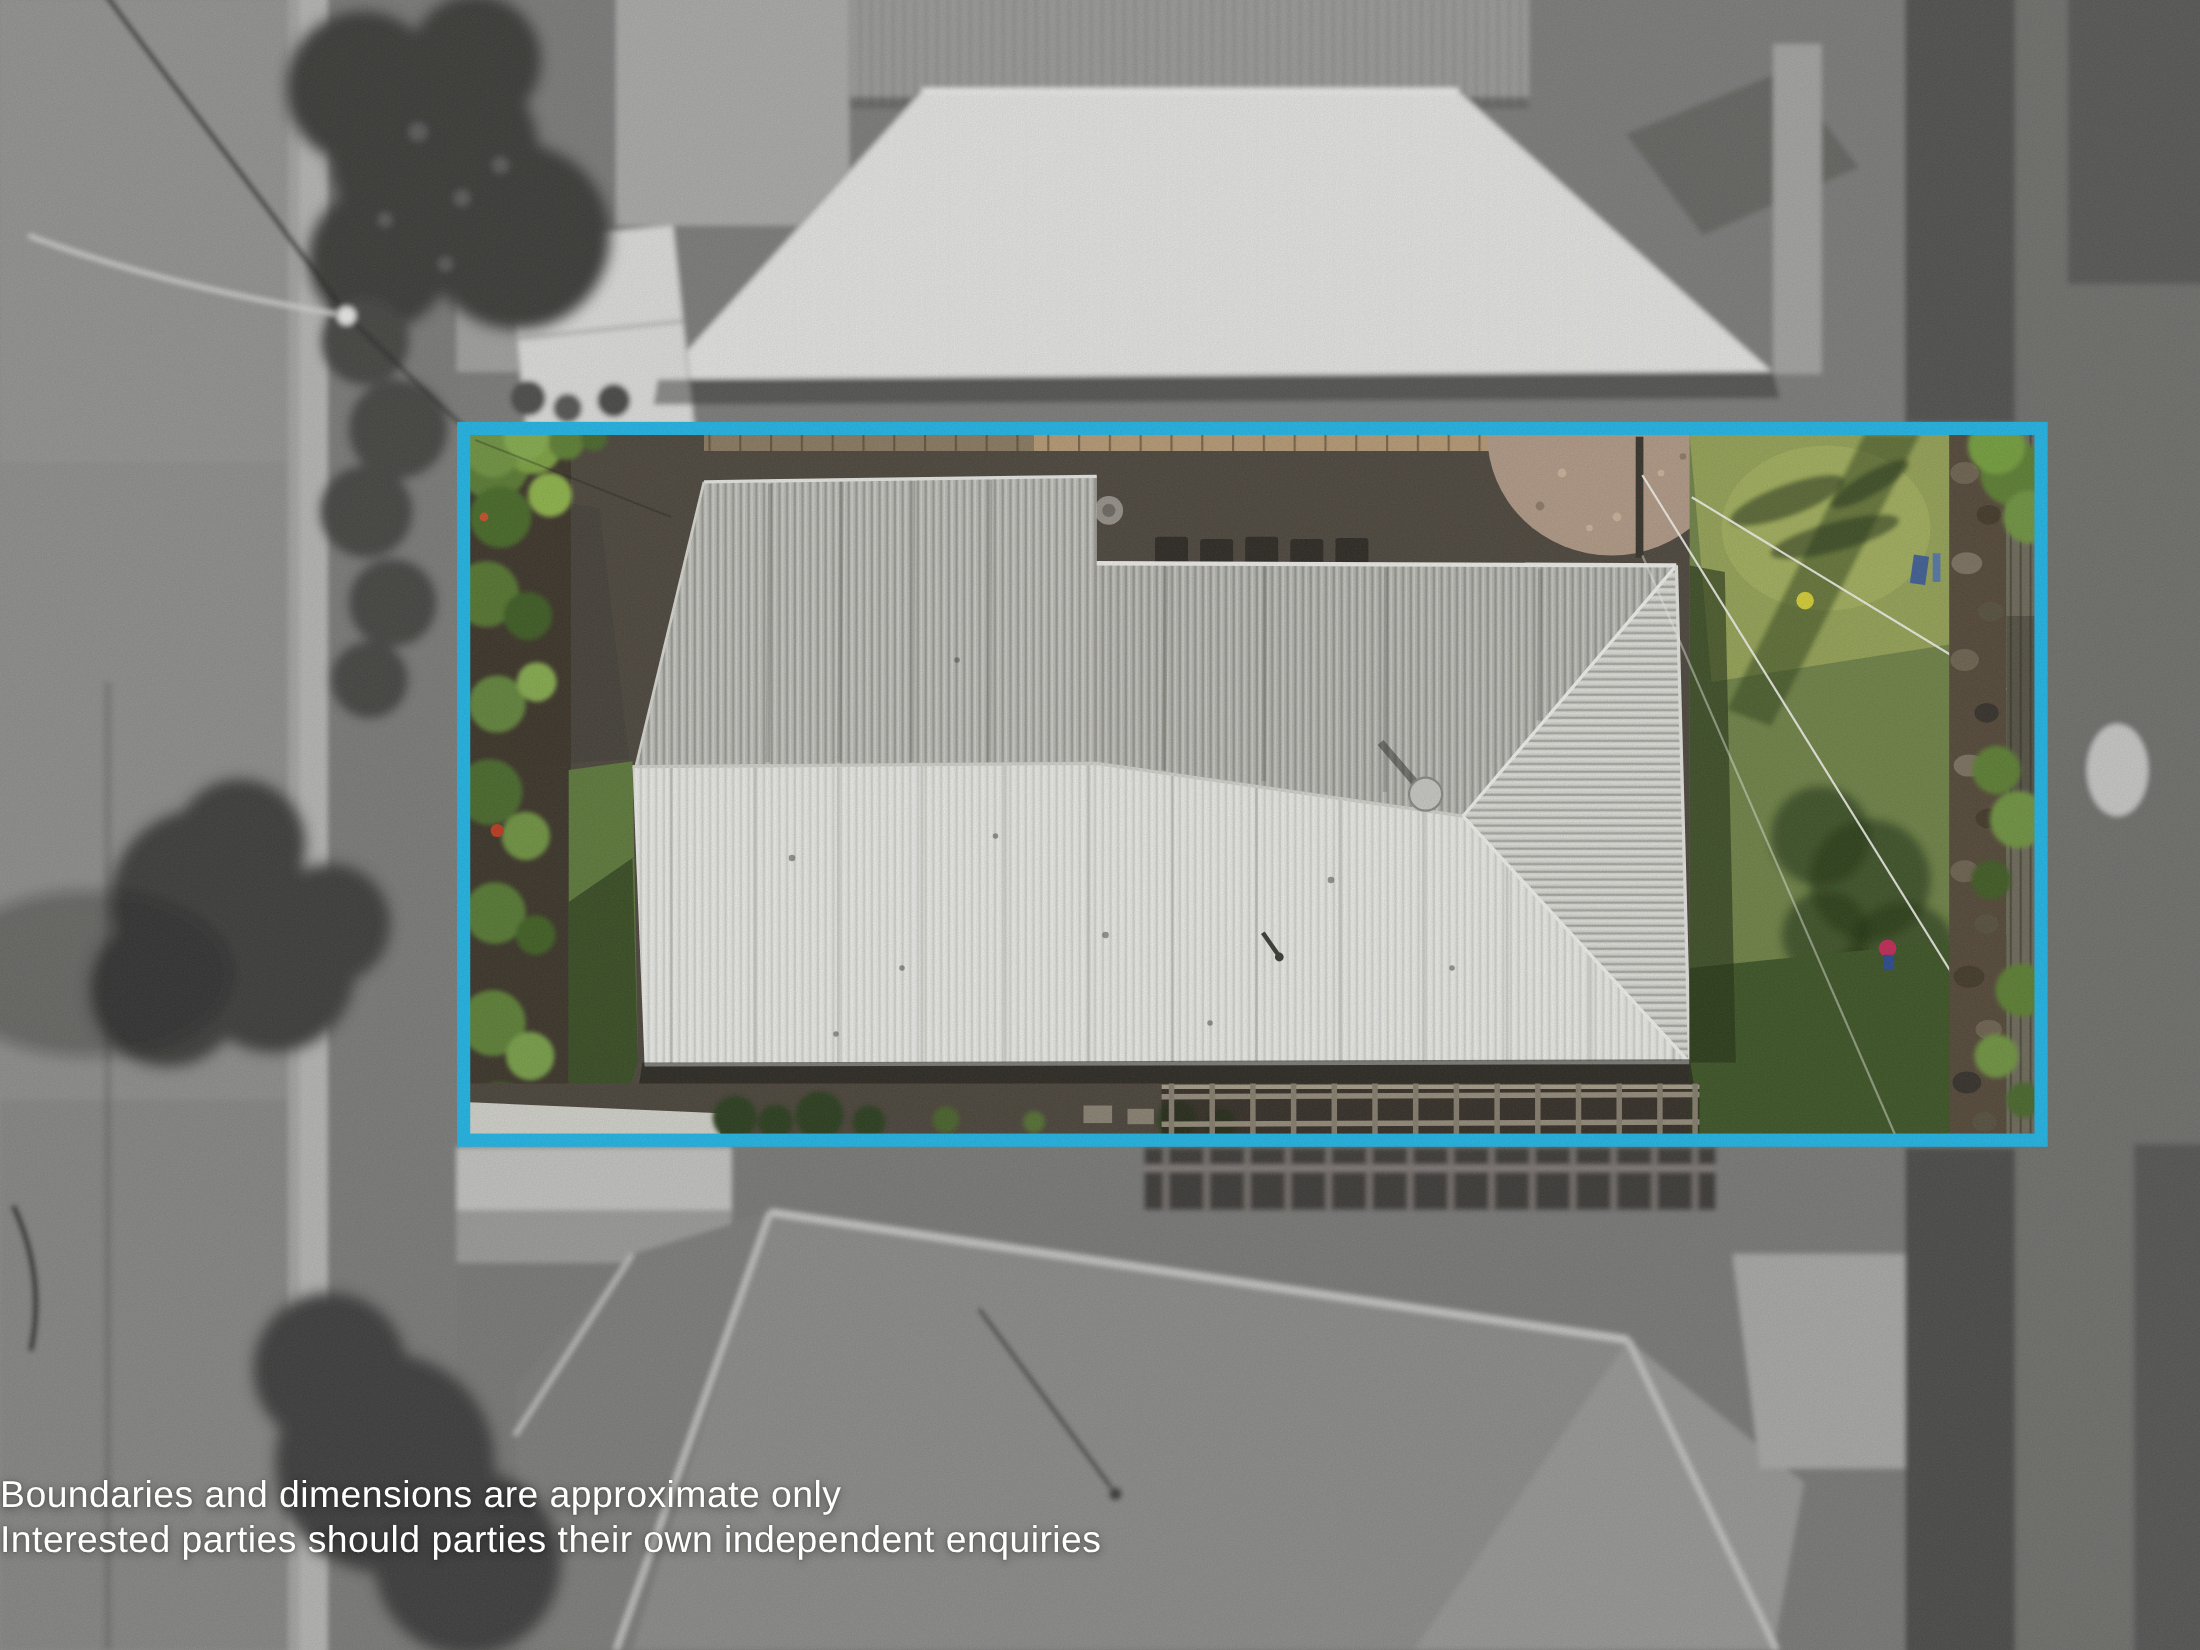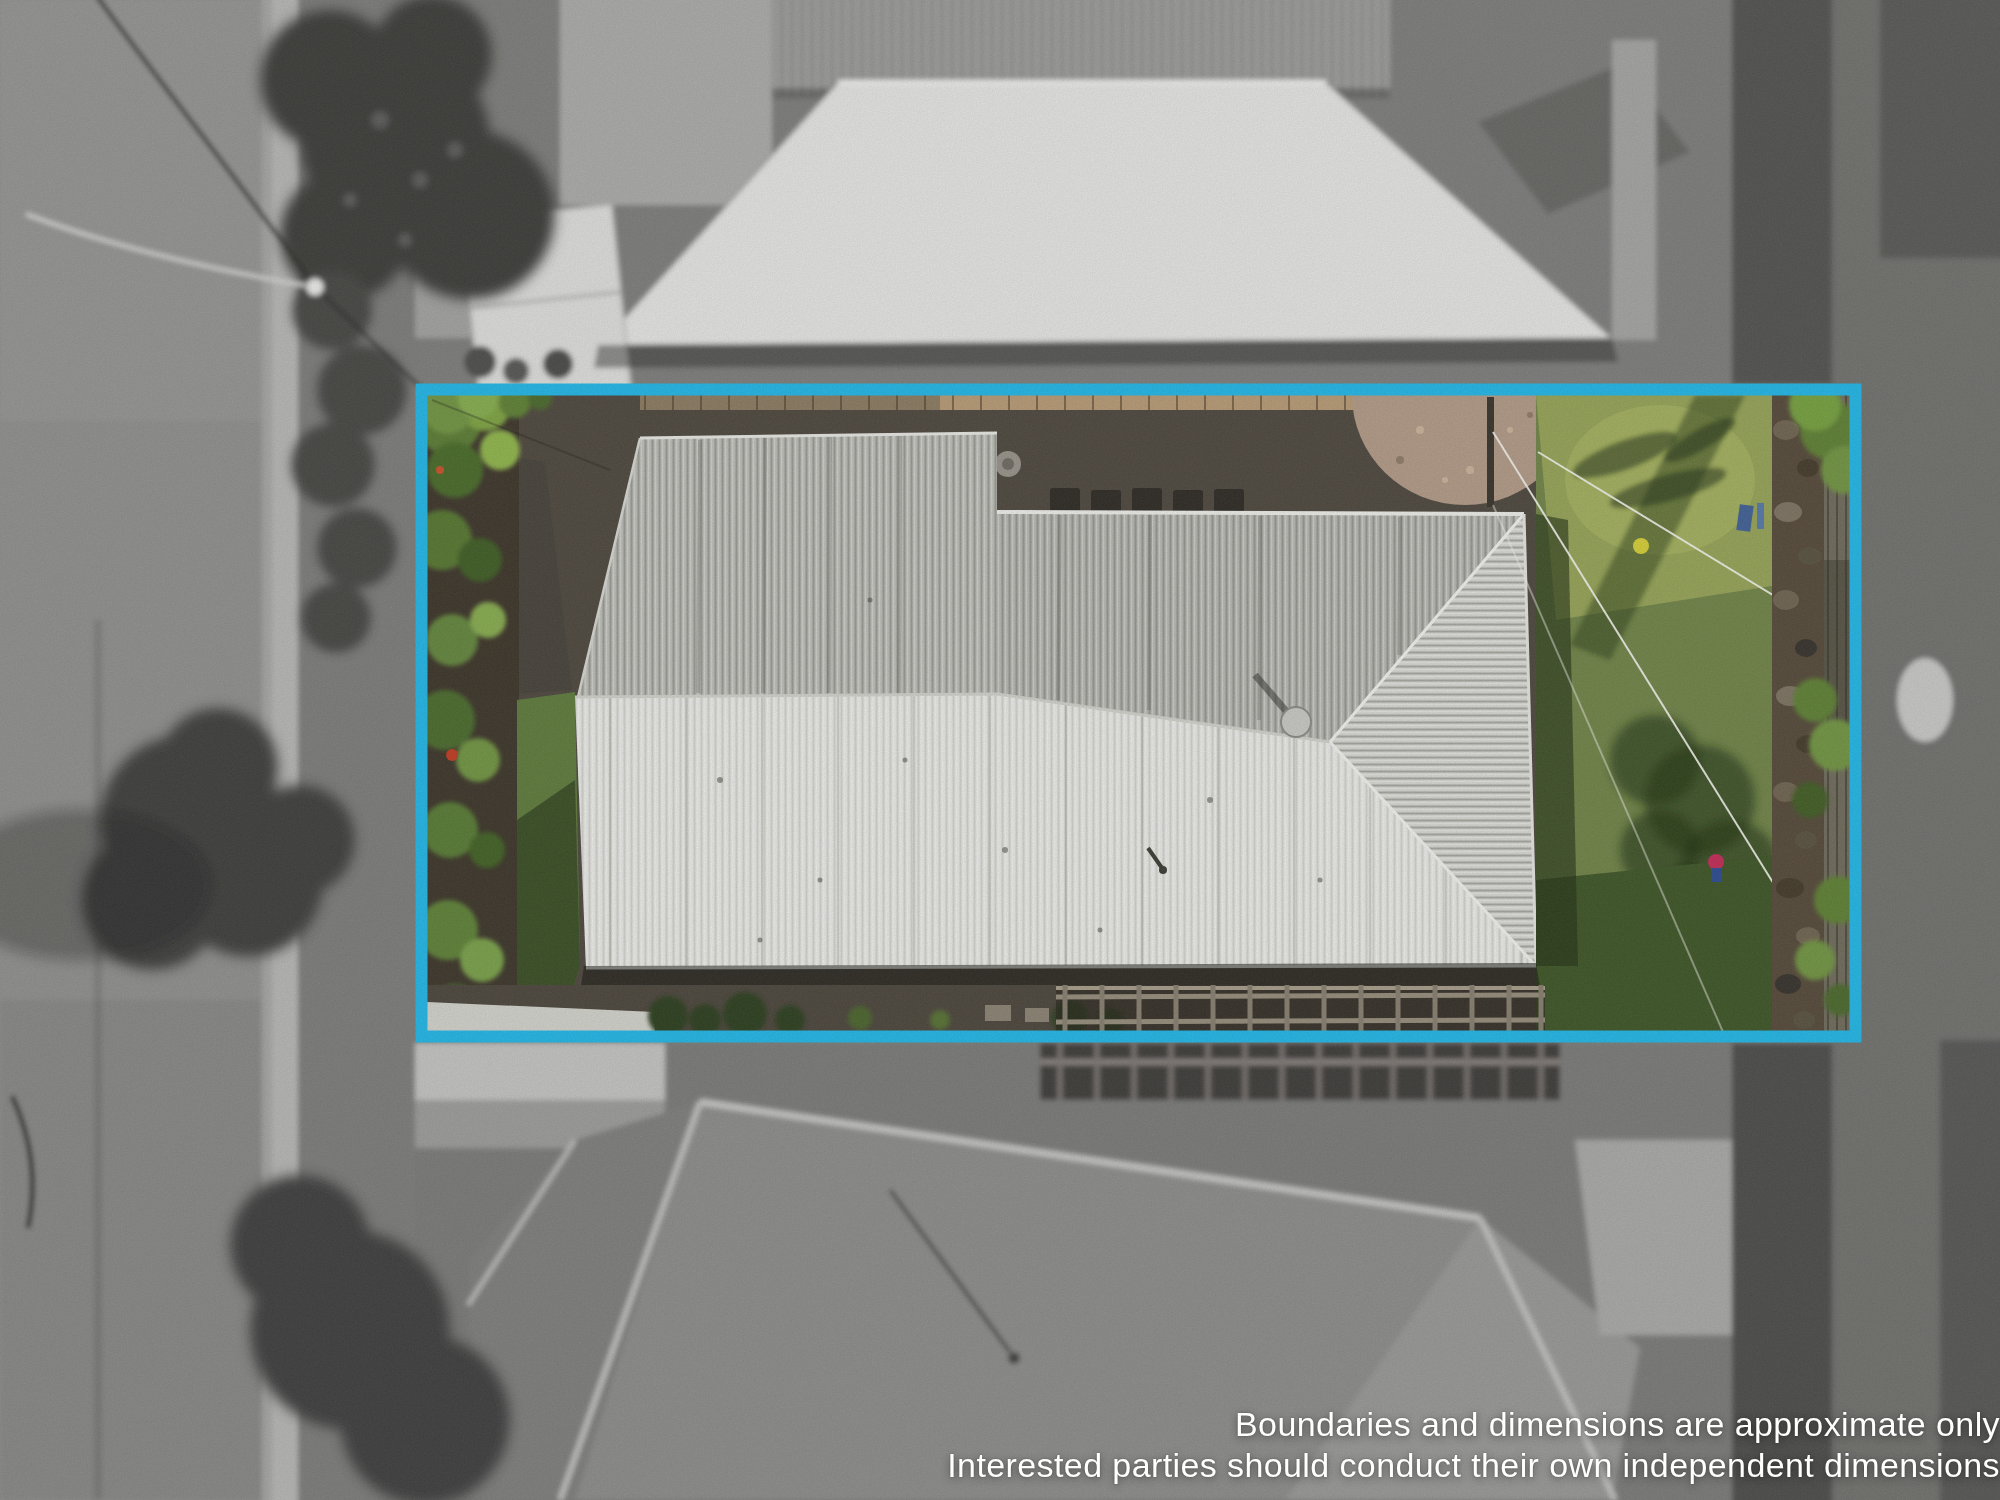--- a/index.html
+++ b/index.html
@@ -1,19 +1,19 @@
 <!DOCTYPE html>
 <html><head>
 <meta charset="utf-8">
 <style>
   html,body{margin:0;padding:0;}
   body{width:2000px;height:1500px;position:relative;overflow:hidden;
        background:#7c7c7a;font-family:"Liberation Sans",sans-serif;}
   svg{position:absolute;left:0;top:0;}
-  .disclaimer{position:absolute;left:0;right:0;top:1404px;text-align:right;
+  .disclaimer{position:absolute;left:0;right:0;top:1339px;text-align:left;
     color:#ffffff;font:400 34px/41px "Liberation Sans",sans-serif;letter-spacing:.4px;
     text-shadow:0 2px 8px rgba(0,0,0,.45),0 0 2px rgba(0,0,0,.3);}
 </style>
 </head>
 <body>
 
 <svg width="2000" height="1500" viewBox="0 0 2000 1500">
   <defs>
     <filter id="soft" x="-2%" y="-2%" width="104%" height="104%">
         <feGaussianBlur stdDeviation="2.4"></feGaussianBlur>
@@ -402,14 +402,14 @@
   </g>
 
   <rect x="421.5" y="389.5" width="1434" height="647" fill="none" stroke-width="12" stroke="#1fb7e8"></rect>
 
   <rect width="2000" height="1500" filter="url(#grainD)" opacity=".10"></rect>
   <rect width="2000" height="1500" filter="url(#grainL)" opacity=".07"></rect>
 </svg>
 
 <div class="disclaimer">
   <div>Boundaries and dimensions are approximate only</div>
-  <div>Interested parties should conduct their own independent dimensions</div>
+  <div>Interested parties should parties their own independent enquiries</div>
 </div>
 
 </body></html>

